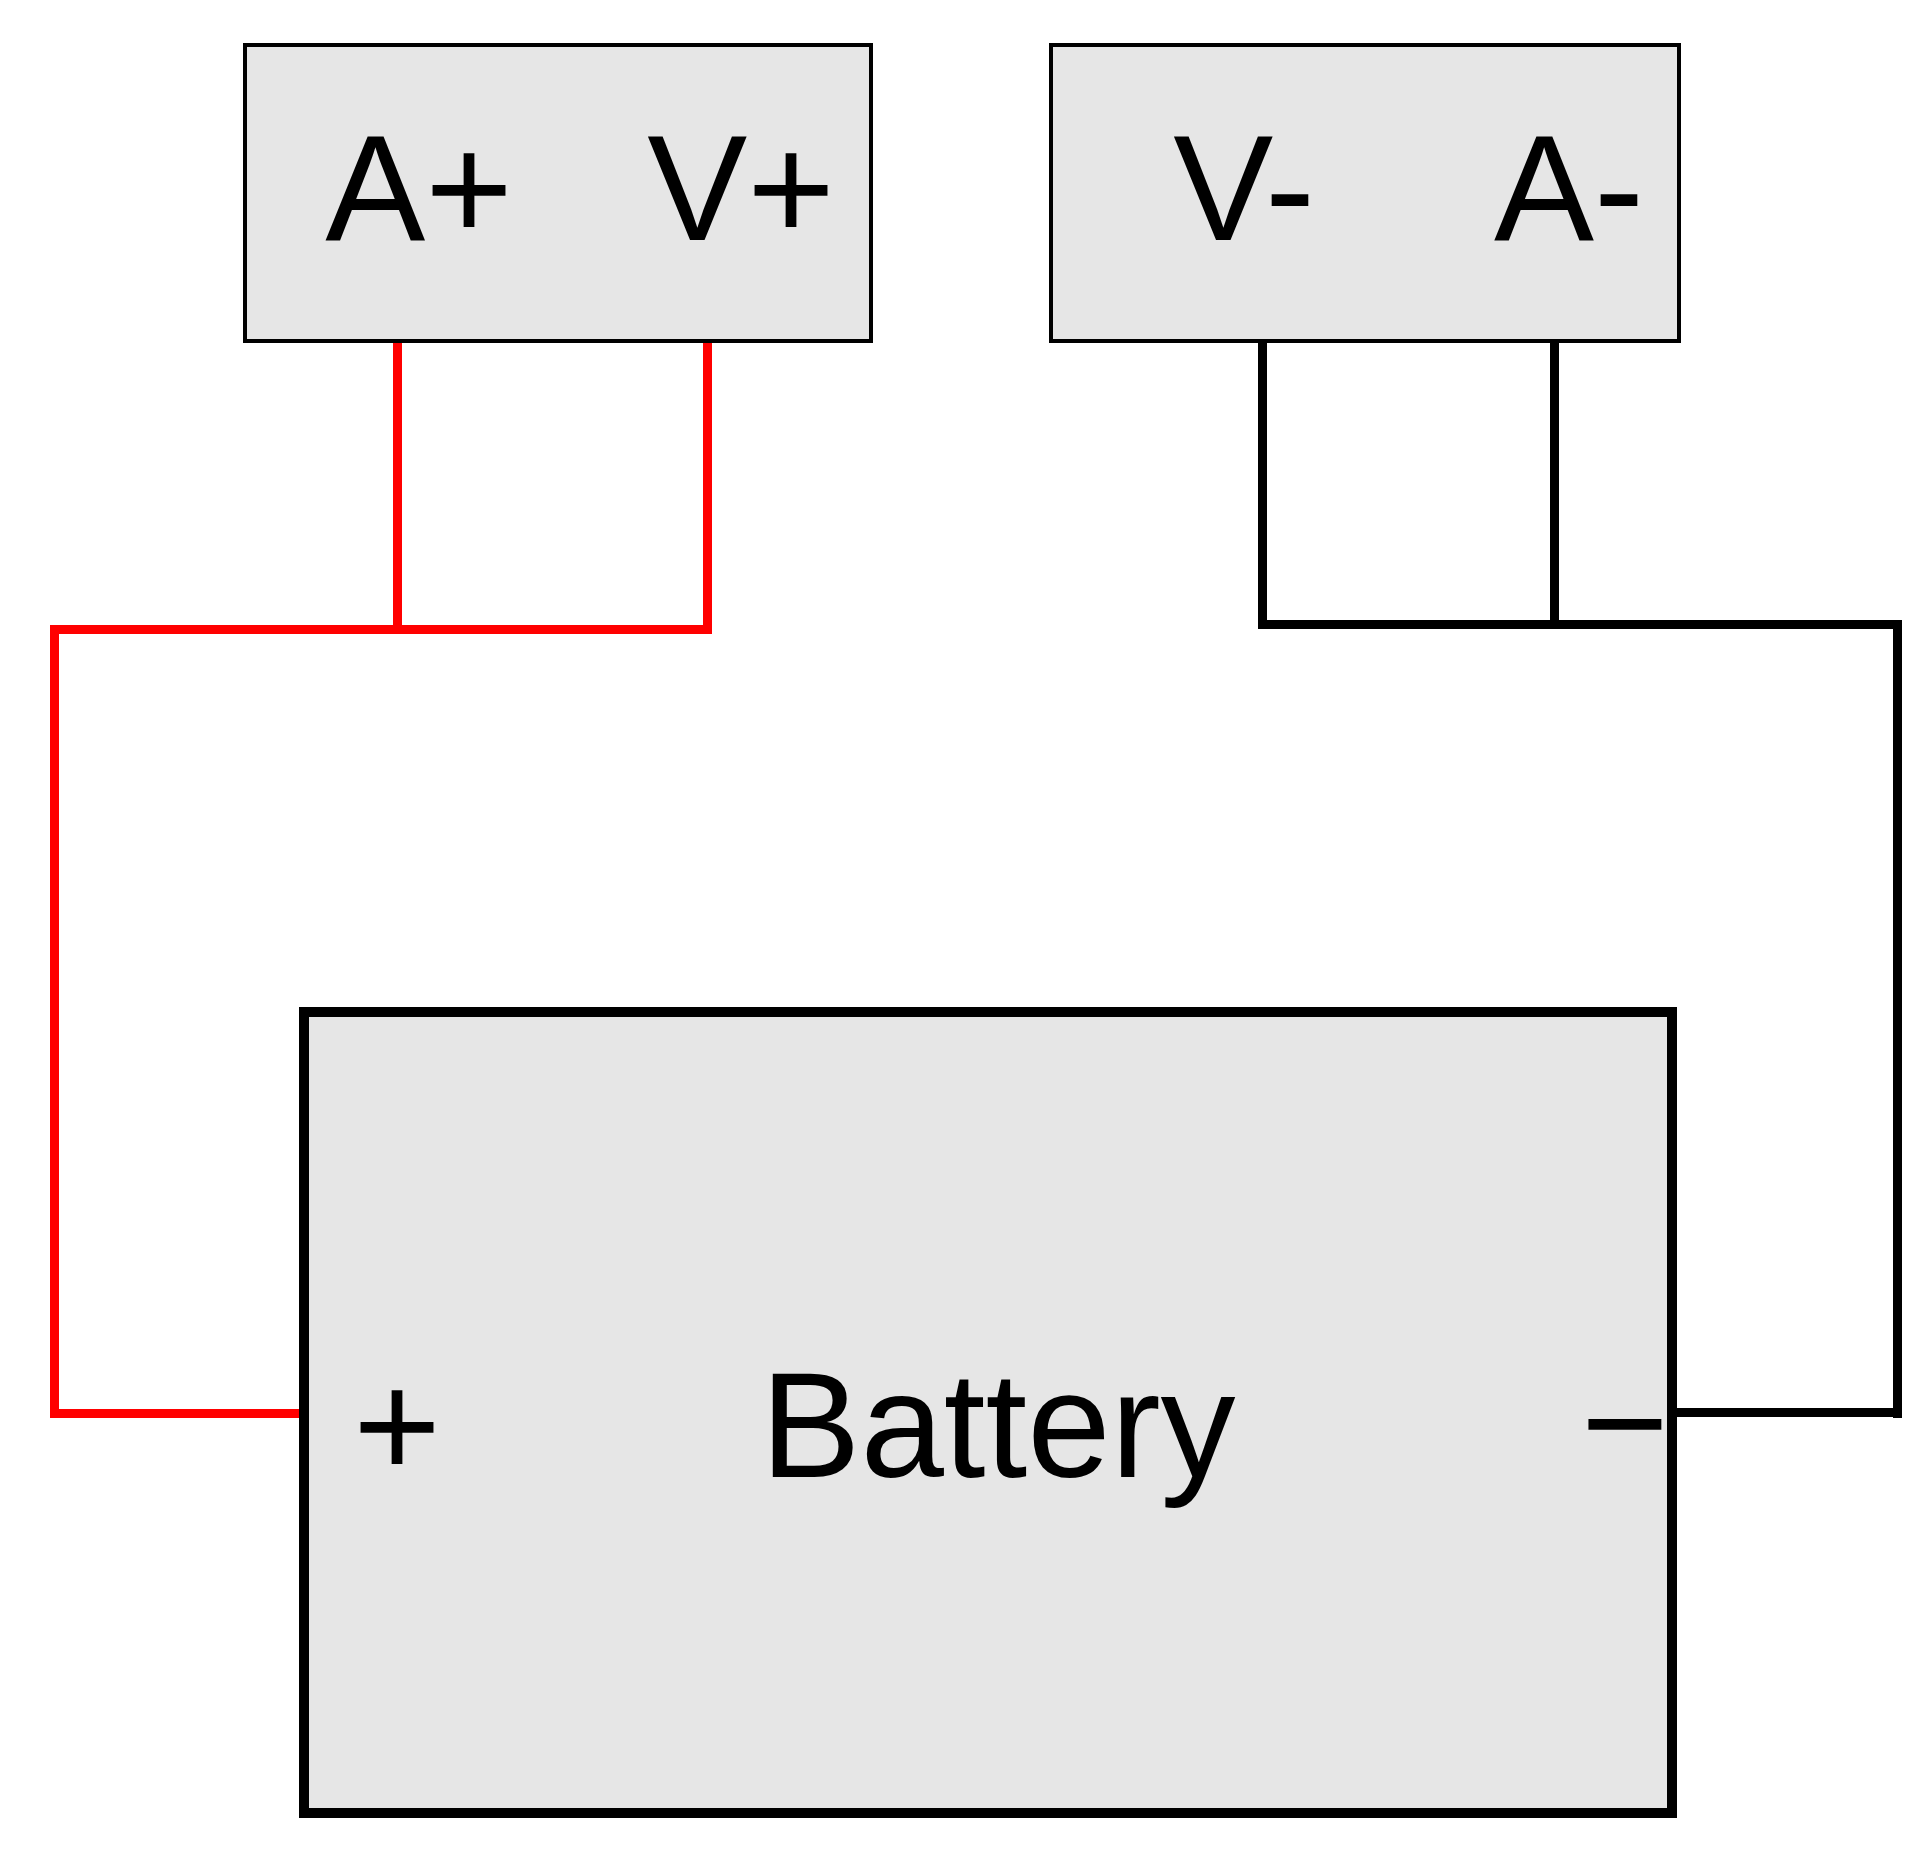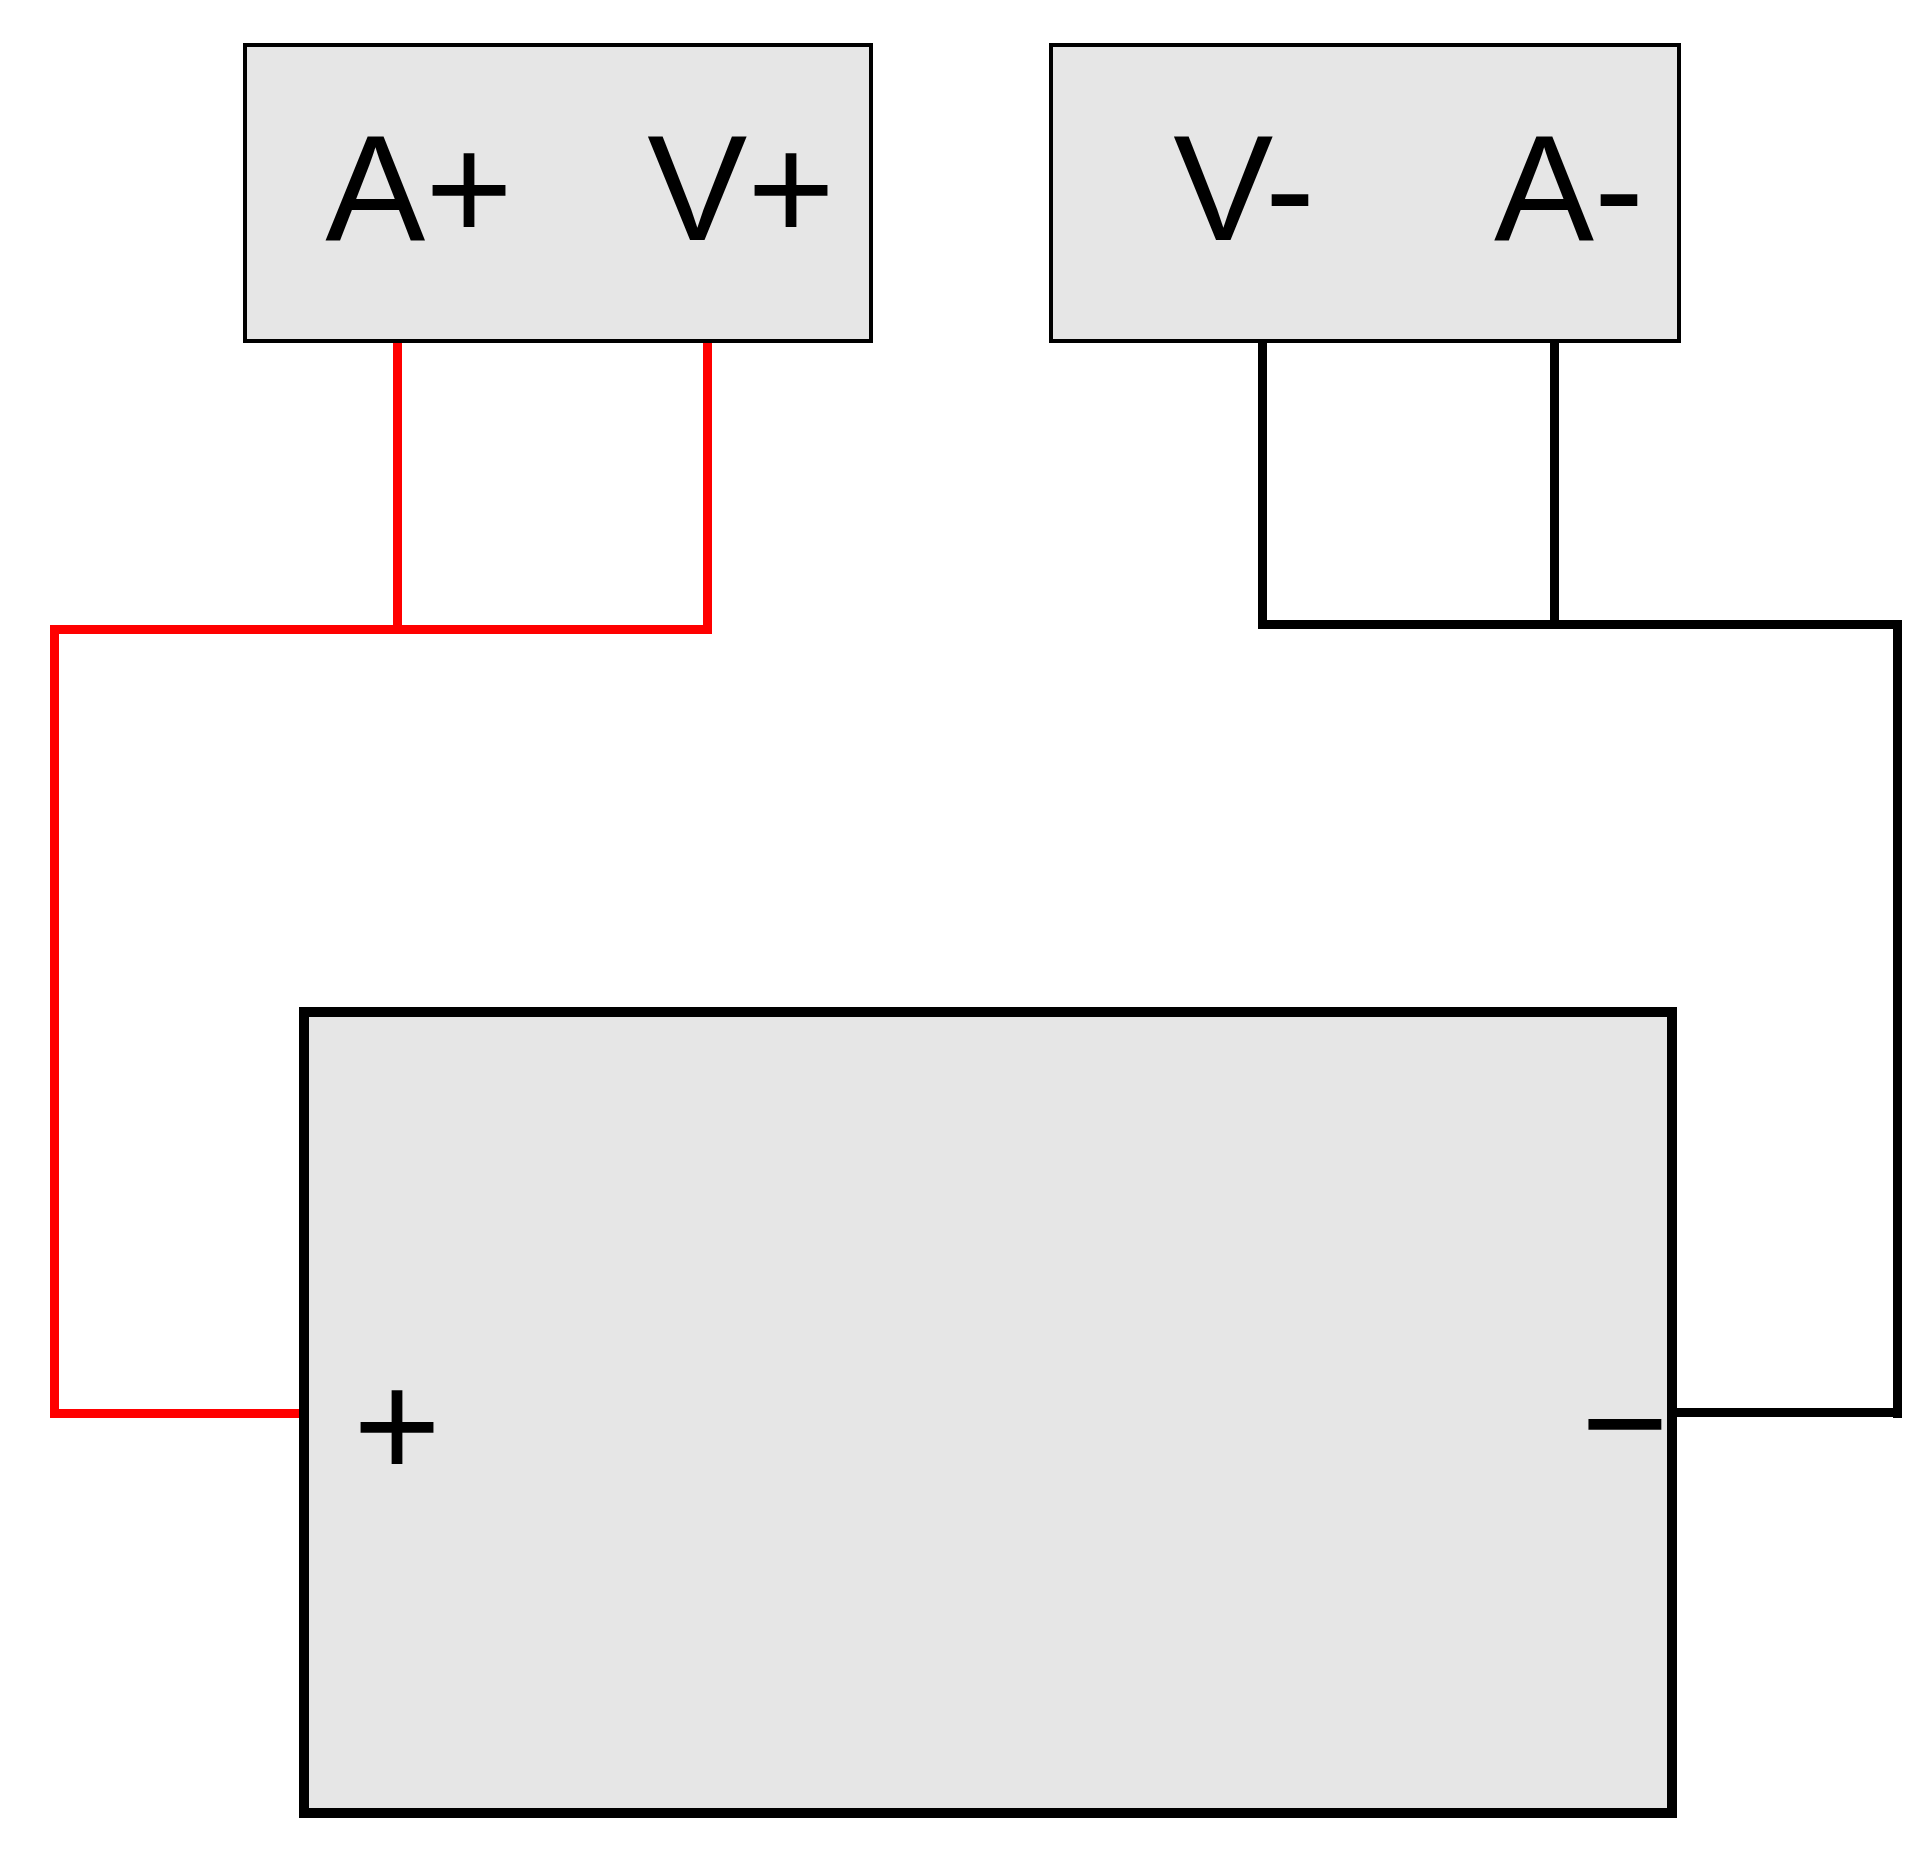--- a/index.html
+++ b/index.html
@@ -59,16 +59,17 @@
     <span class="diagram-label" style="left:494px; top:141px;">V+</span>
   </div>
 
   <div class="block" style="left:1049px; top:43px; width:632px; height:300px;">
     <span class="diagram-label" style="left:191px; top:141px;">V-</span>
     <span class="diagram-label" style="left:516px; top:141px;">A-</span>
   </div>
 
   <div class="block battery" style="left:299px; top:1007px; width:1378px; height:811px;">
     <span class="diagram-label" style="left:88px; top:408px;">+</span>
+    <span class="diagram-label" style="left:689px; top:408px;">Battery</span>
     <span class="diagram-label" style="left:1316px; top:405px;">−</span>
   </div>
 
 </div>
 
 </body></html>

